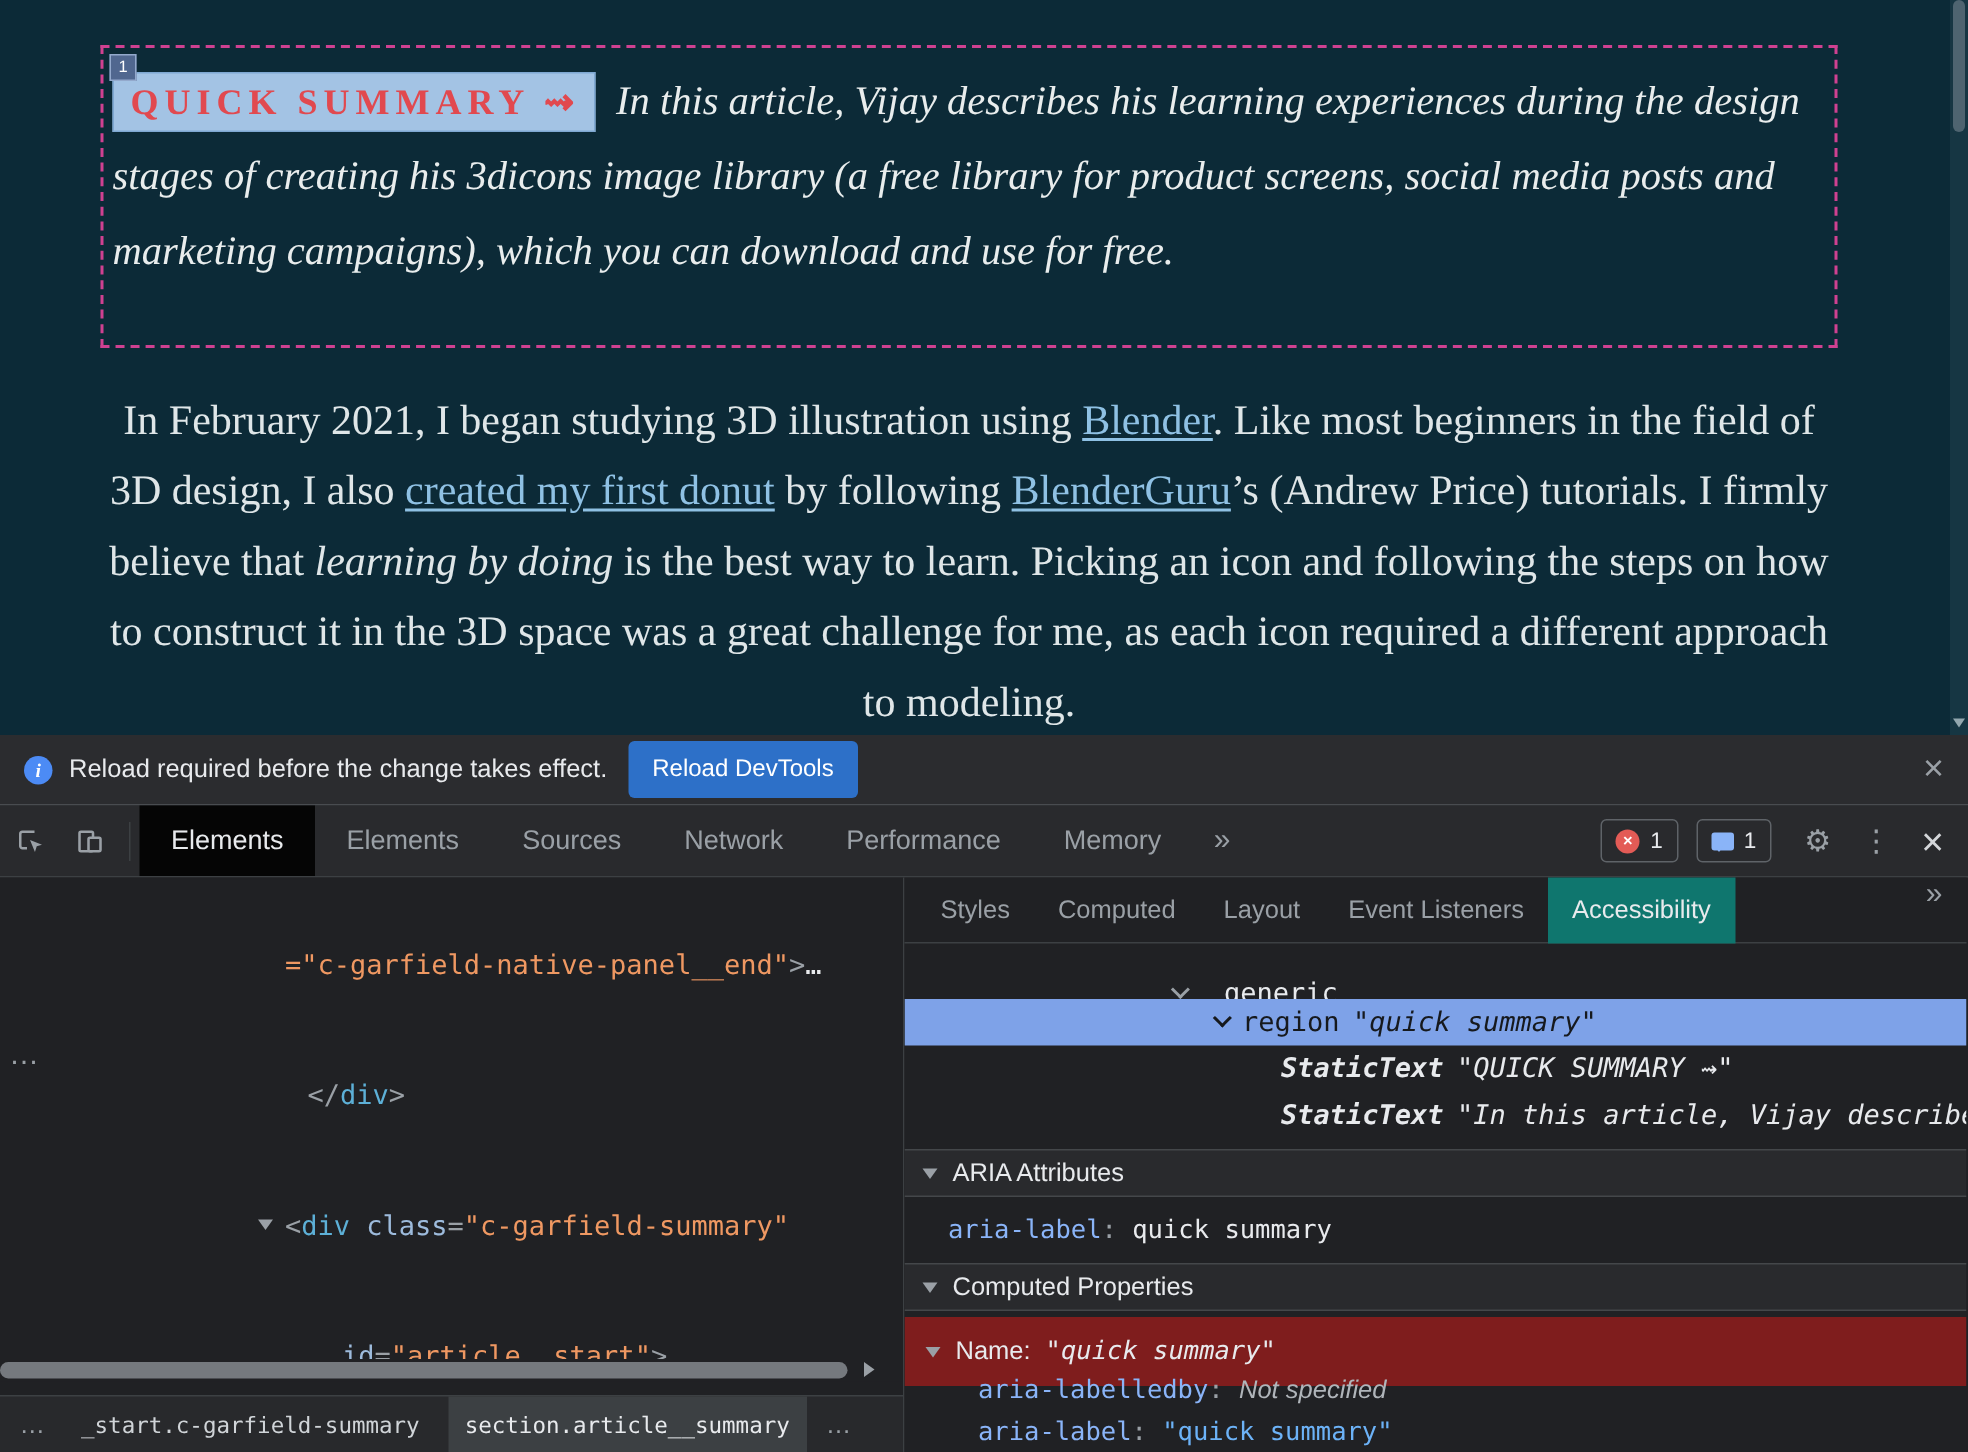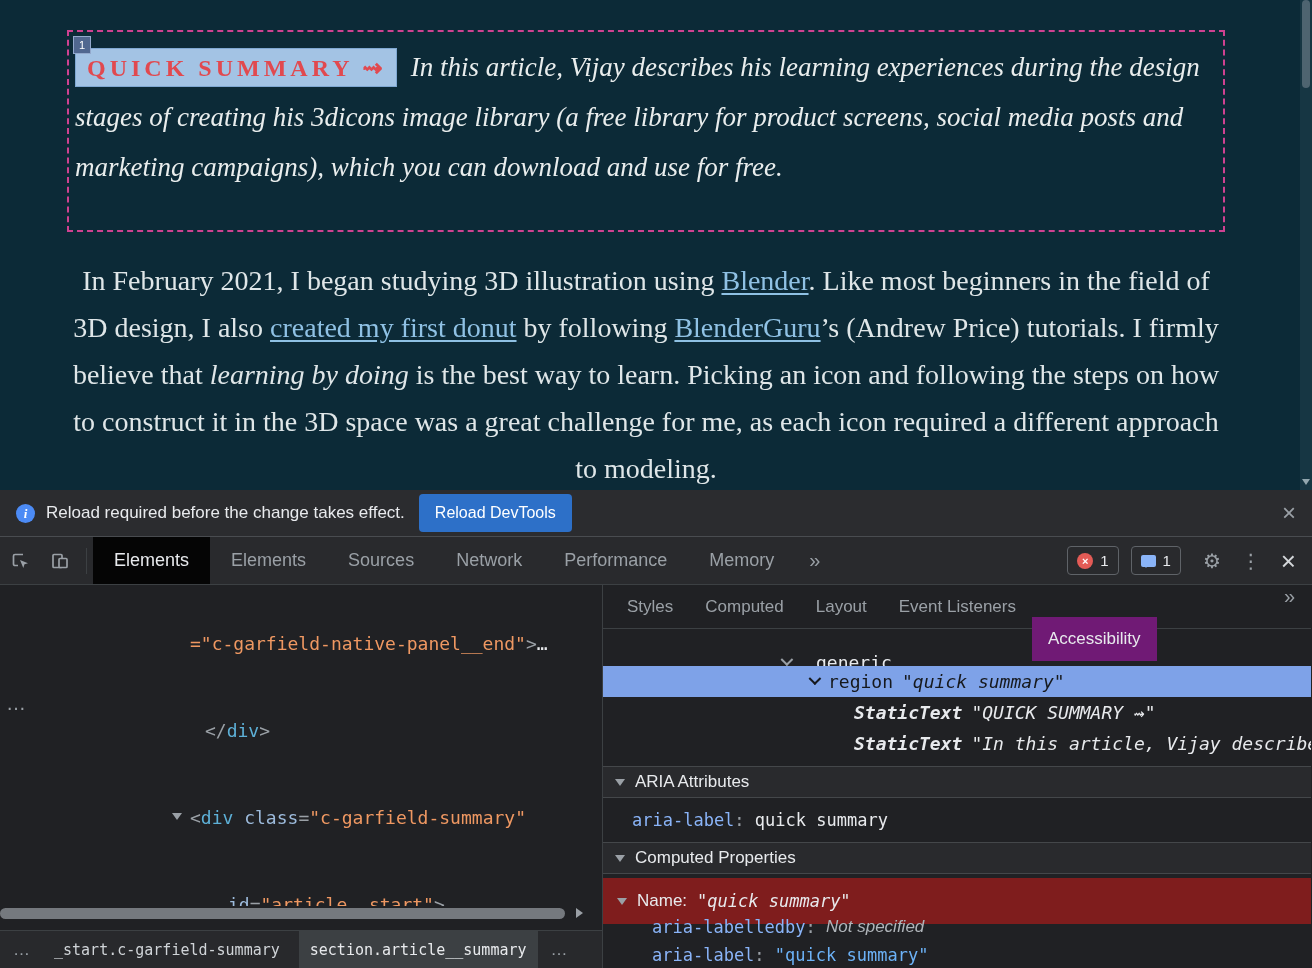--- a/index.html
+++ b/index.html
@@ -77,21 +77,21 @@
     border-top:1px solid #3c4043; display:flex; align-items:center;
     font:15px "DejaVu Sans Mono","Liberation Mono",monospace; }
   .crumb-ellipsis { padding:0 13px; color:#9aa0a6; font-family:"Liberation Sans",sans-serif; font-size:17px; cursor:pointer; }
   .crumb { padding:0 11px; height:38px; line-height:38px; white-space:nowrap; color:#d0d4d8; cursor:pointer; }
   .crumb.current { background:#3c4043; color:#e8eaed; margin-left:8px; }
 
   
   .sidebar { position:relative; width:708px; height:383px; background:#202124; }
   .subtabs { height:44px; display:flex; align-items:flex-start; border-bottom:1px solid #3c4043; padding-left:8px; }
   .subtab { height:44px; line-height:44px; padding:0 16px; font-size:17px; color:#9aa0a6; cursor:pointer; white-space:nowrap; }
-  .subtab.active { background:#701a75; color:#e8eaed;margin-top:32px; }
+  .subtab.active { background:#0f766e; color:#e8eaed; }
   .sidebar-overflow { margin-left:auto; margin-right:16px; color:#9aa0a6; font-size:20px; cursor:pointer; }
   .sidebar-content { position:absolute; top:44px; left:0; right:0; bottom:0; overflow:hidden; }
 
   .ax-row { position:absolute; left:0; right:0; height:31px; display:flex; align-items:center;
     font:18px "DejaVu Sans Mono","Liberation Mono",monospace; color:#e8eaed; white-space:pre; overflow:hidden; cursor:default; }
   .ax-generic { top:18px;gap:16px; }  .ax-region { top:37px; background:#7ea2e8; color:#16191d; }
   .ax-st1 { top:68px; }  .ax-st2 { top:99px; }
   .chev { width:9px; height:9px; border-right:2px solid #9aa0a6; border-bottom:2px solid #9aa0a6;
     transform:rotate(45deg) translate(-1px,-3px); display:inline-block; margin-right:10px; flex:none; }
   .ax-region .chev { border-color:#16191d; }

